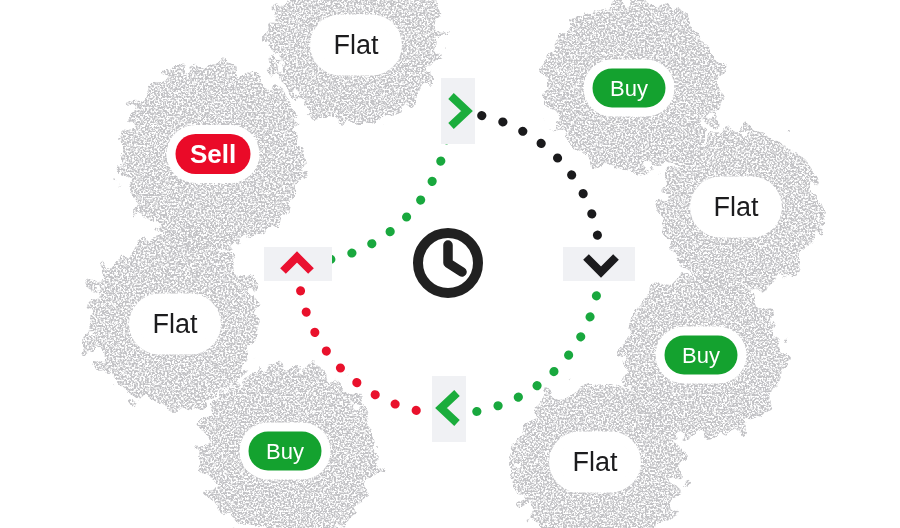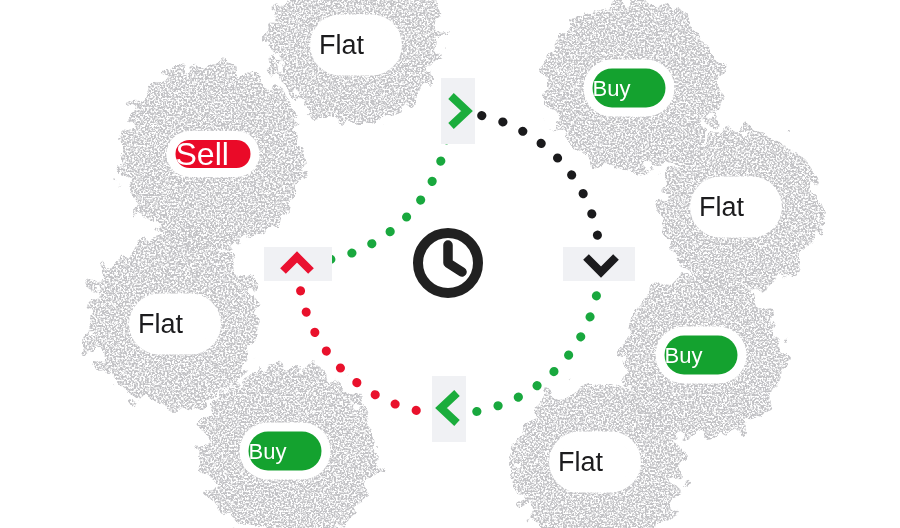--- a/index.html
+++ b/index.html
@@ -7,41 +7,41 @@
     position:relative;
     width:900px;height:528px;
     overflow:hidden;
     background:#ffffff;
     font-family:"Liberation Sans","DejaVu Sans",sans-serif;
   }
   .stage svg.layer{position:absolute;left:0;top:0;}
   .pill{
     position:absolute;
     transform:translate(-50%,-50%);
-    display:flex;align-items:center;justify-content:flex-start;
+    display:flex;align-items:center;justify-content:center;
     border-radius:999px;
     box-shadow:0 0 0 9px #ffffff;
     white-space:nowrap;
     user-select:none;
   }
   .pill span{display:block;line-height:1;}
   .pill.flat{
     width:74px;height:43px;
     background:#ffffff;color:#1c1c1e;
     font-size:27px;font-weight:500;
   }
   .pill.buy{
     width:73px;height:39px;
     background:#14a22f;color:#ffffff;
     font-size:22px;font-weight:500;
   }
   .pill.sell{
-    width:75px;height:28px;
+    width:75px;height:40px;
     background:#ea0a28;color:#ffffff;
-    font-size:32px;font-weight:400;
+    font-size:26px;font-weight:700;
   }
 </style>
 </head>
 <body>
 
 <div class="stage">
 
   <svg class="layer" width="900" height="528" viewBox="0 0 900 528">
     <defs>
       <filter id="grain" x="-35%" y="-35%" width="170%" height="170%">

